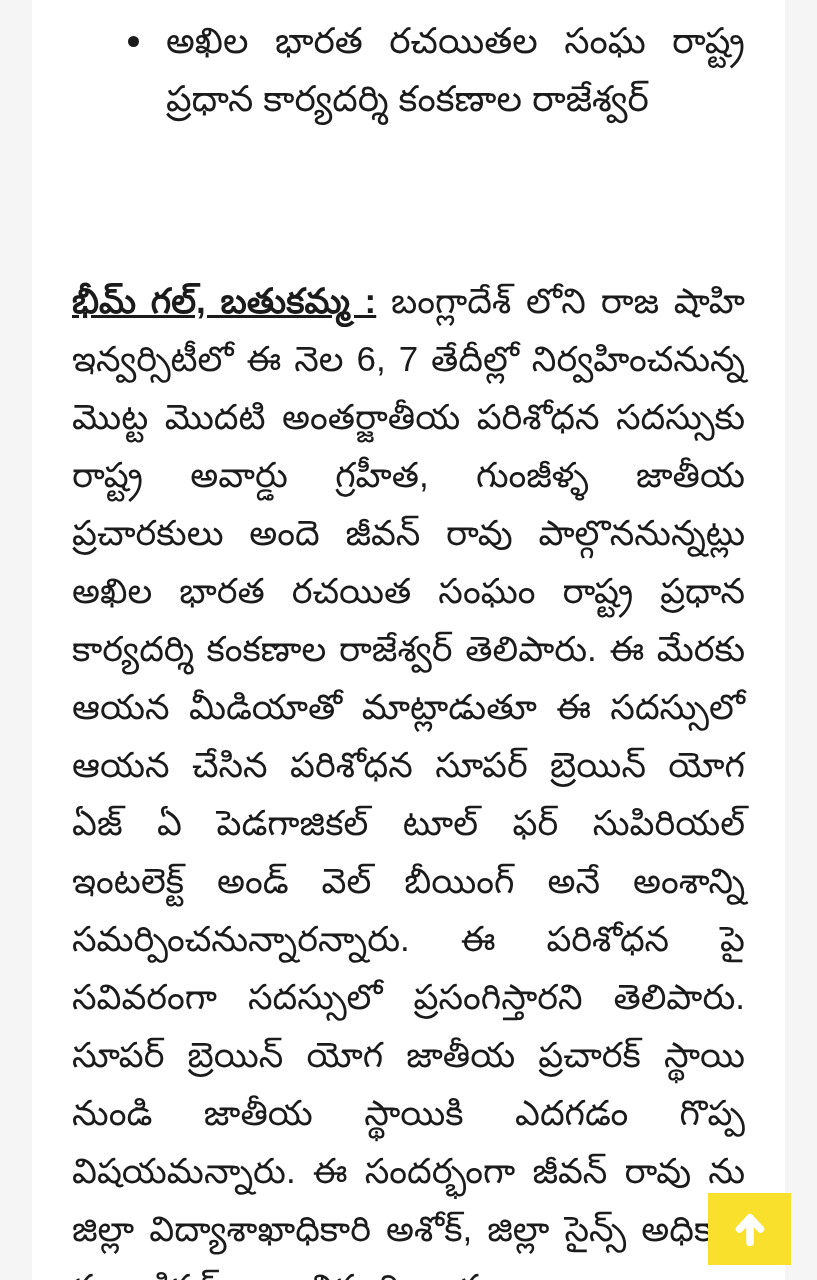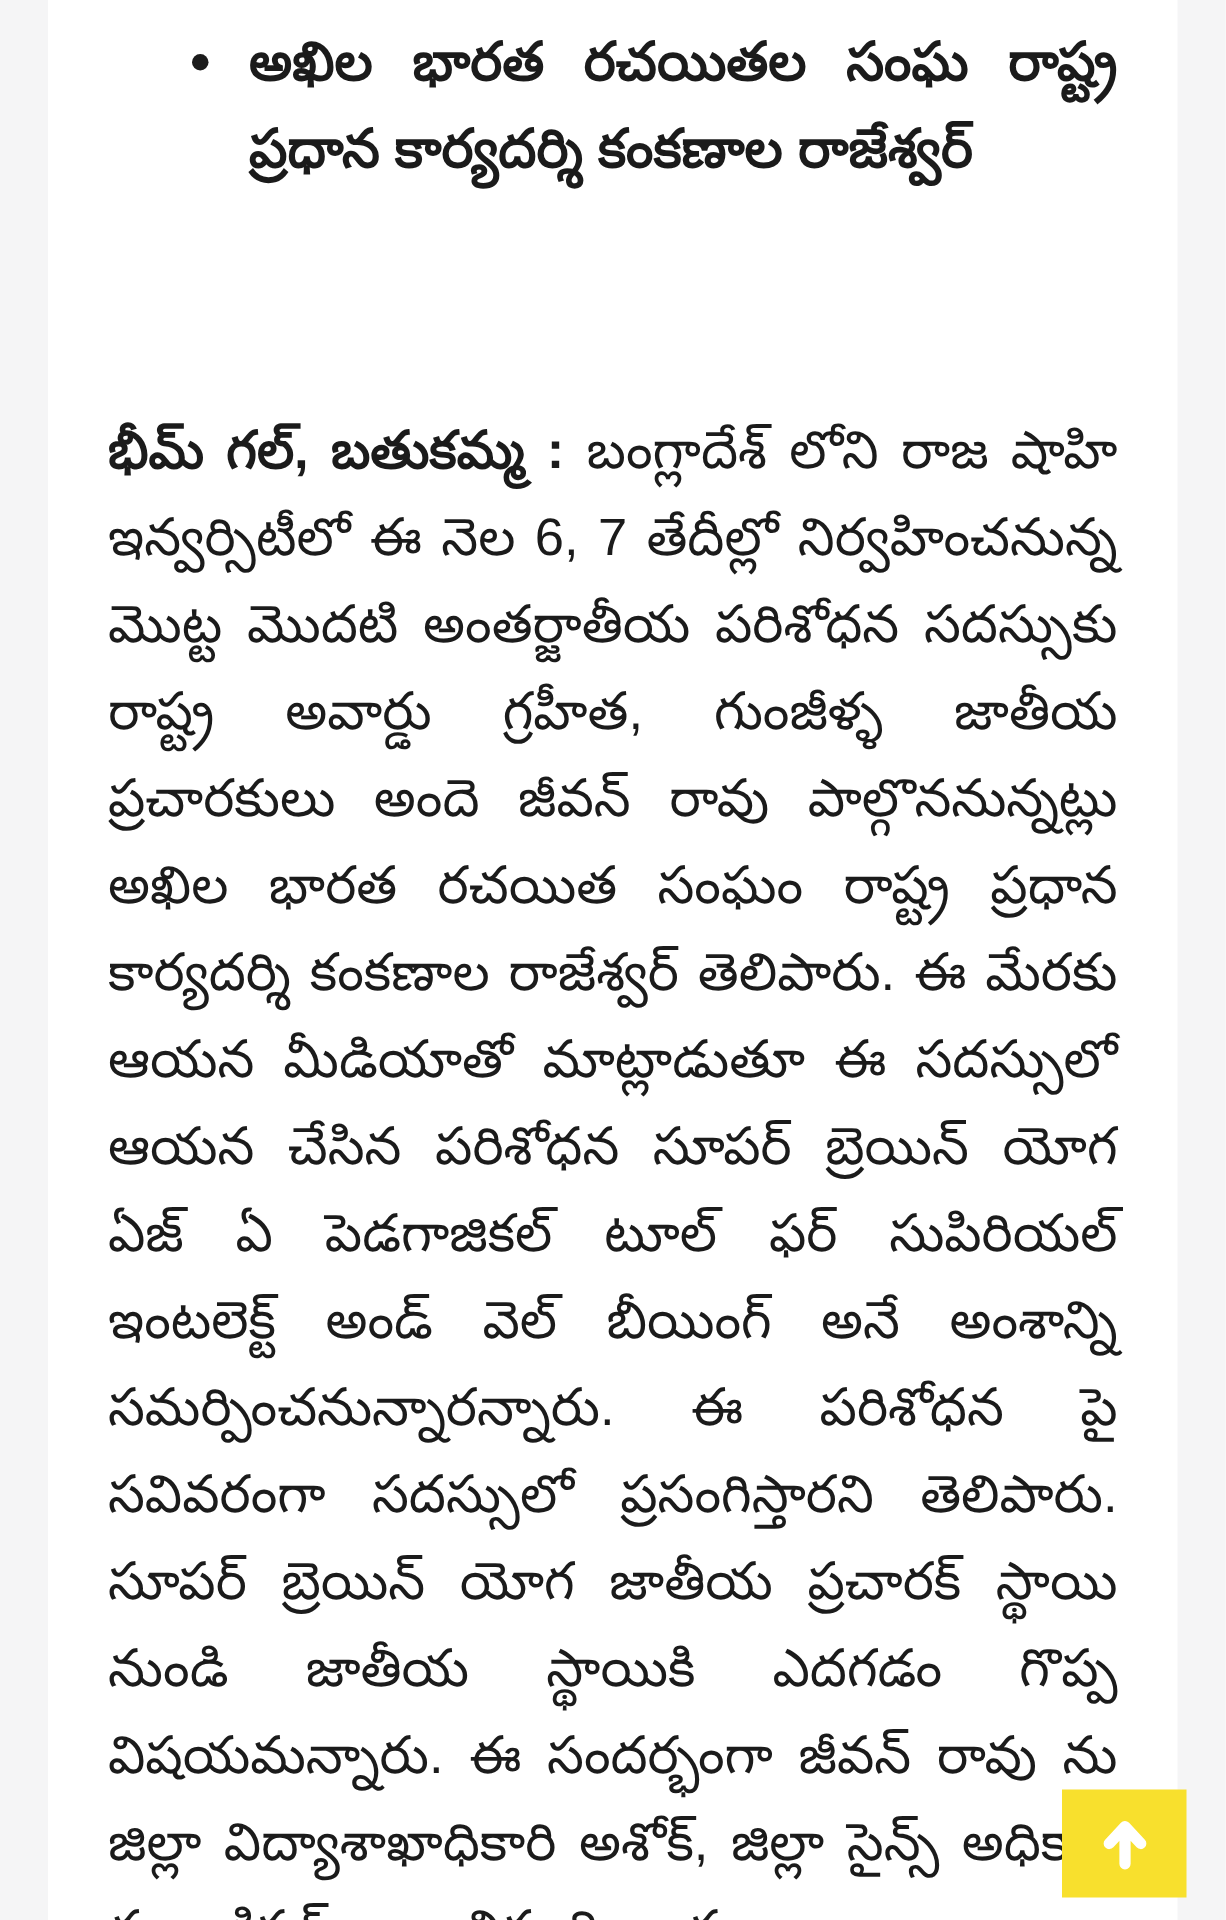--- a/index.html
+++ b/index.html
@@ -25,21 +25,21 @@
     height: 1280px;
     background: #ffffff;
     padding: 12px 40px 0 40px;
   }
   .summary-list {
     list-style: none;
   }
   .summary-item {
     position: relative;
     padding-left: 94px;
-    font-weight: 700;
+    font-weight: 400;
     font-size: 36px;
     line-height: 58px;
     text-align: justify;
     color: #1b1b1b;
   }
   .bullet-dot {
     position: absolute;
     left: 56px;
     top: 24px;
     width: 11px;
@@ -50,20 +50,21 @@
   .article-paragraph {
     margin-top: 144px;
     font-size: 35px;
     line-height: 58px;
     text-align: justify;
     color: #1b1b1b;
     word-spacing: 1px;
   }
   .article-paragraph strong {
     font-weight: 700;
+    text-decoration: underline;
   }
   .scroll-top {
     position: absolute;
     left: 708px;
     top: 1193px;
     width: 83px;
     height: 72px;
     border: none;
     background: #f8e02d;
     display: flex;

